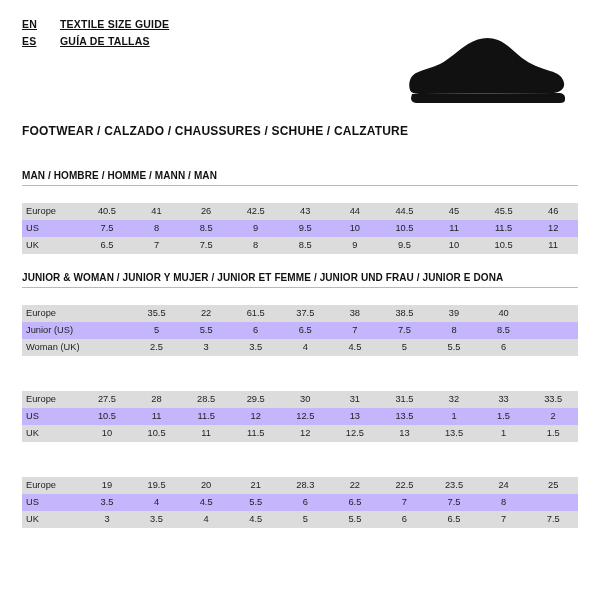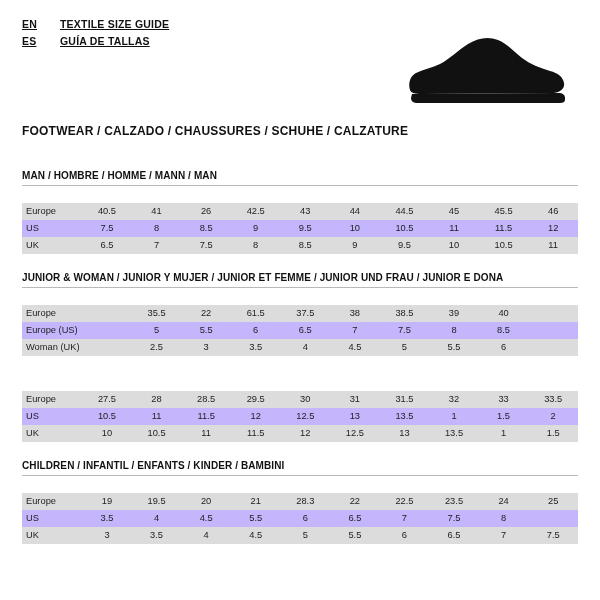--- a/index.html
+++ b/index.html
@@ -233,21 +233,21 @@
               <td>22</td>
               <td>61.5</td>
               <td>37.5</td>
               <td>38</td>
               <td>38.5</td>
               <td>39</td>
               <td>40</td>
               <td></td>
             </tr>
             <tr class="plain">
-              <td class="rowhead">Europe (US)</td>
+              <td class="rowhead">Junior (US)</td>
               <td></td>
               <td>5</td>
               <td>5.5</td>
               <td>6</td>
               <td>6.5</td>
               <td>7</td>
               <td>7.5</td>
               <td>8</td>
               <td>8.5</td>
               <td></td>
@@ -323,21 +323,20 @@
               <td>12.5</td>
               <td>13</td>
               <td>13.5</td>
               <td>1</td>
               <td>1.5</td>
             </tr>
           </tbody>
         </table>
       </div>
       <div class="section">
-        <div class="section-title">CHILDREN / INFANTIL / ENFANTS / KINDER / BAMBINI</div>
         <table class="size-table">
           <colgroup>
             <col style="width: 10.8%;">
             <col style="width: 8.9%;">
             <col style="width: 8.9%;">
             <col style="width: 8.9%;">
             <col style="width: 8.9%;">
             <col style="width: 8.9%;">
             <col style="width: 8.9%;">
             <col style="width: 8.9%;">

